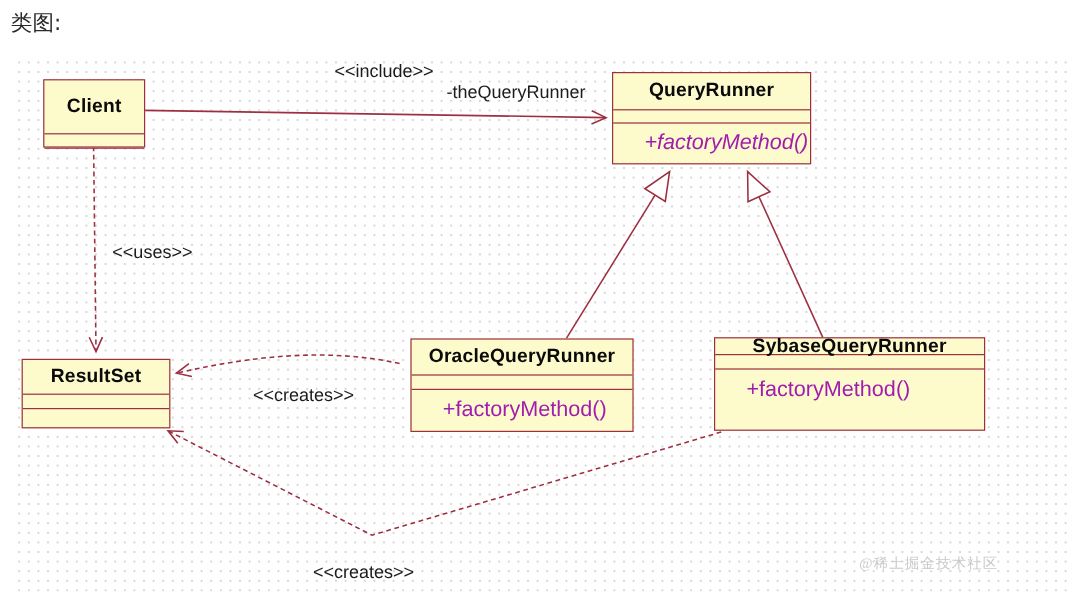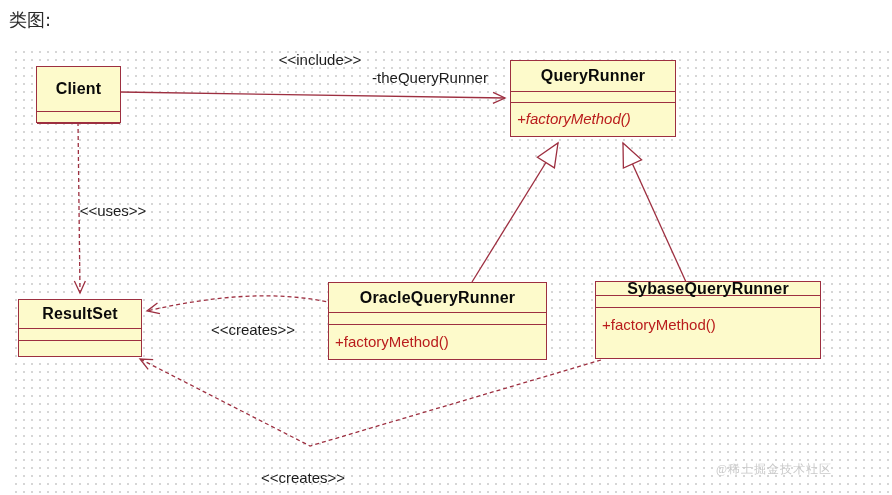--- a/index.html
+++ b/index.html
@@ -22,21 +22,21 @@
   svg.edges{position:absolute;left:0;top:0;width:892px;height:495px;pointer-events:none;}
   .cls{
     position:absolute;border:1.6px solid #9d2f40;background:#fdfacb;
   }
   .cls-name{
     border-bottom:1.4px solid #9d2f40;display:flex;align-items:center;justify-content:center;
     font-weight:bold;font-size:16px;letter-spacing:.2px;color:#0a0a0a;
   }
   .abstract .cls-name{}
   .cls-attrs{border-bottom:1.4px solid #9d2f40;}
-  .cls-ops{display:flex;align-items:center;padding-left:6px;font-size:15px;color:#b91c1c;}
+  .cls-ops{display:flex;align-items:center;padding-left:6px;font-size:18px;color:#a21caf;margin-left:20px;}
   .ops-italic .cls-ops{font-style:italic;}
   .edge-label{
     position:absolute;font-size:15px;color:#1c1c1c;text-align:center;white-space:nowrap;
   }
   .watermark{
     position:absolute;left:716px;top:461px;font-size:12px;color:#c9c9c9;
     font-family:Liberation Serif, serif;letter-spacing:1px;
   }
 </style>
 </head>
@@ -77,37 +77,37 @@
       <span>+factoryMethod()</span>
     </div>
   </div>
 
   <div class="cls abstract" style="left:18px;top:299px;width:124px;height:58px;">
     <div class="cls-name" style="height:29px;text-align:center;">ResultSet</div>
     <div class="cls-attrs" style="height:12px;"></div>
     <div class="cls-ops"></div>
   </div>
 
-  <div class="cls" style="left:328px;top:282px;width:219px;height:78px;">
+  <div class="cls" style="left:342px;top:282px;width:186px;height:78px;">
     <div class="cls-name" style="height:30px;">OracleQueryRunner</div>
     <div class="cls-attrs" style="height:12px;"></div>
     <div class="cls-ops" style="height:32px;">
       <span>+factoryMethod()</span>
     </div>
   </div>
 
   <div class="cls" style="left:595px;top:281px;width:226px;height:78px;">
     <div class="cls-name" style="height:14px;">SybaseQueryRunner</div>
     <div class="cls-attrs" style="height:12px;"></div>
     <div class="cls-ops" style="height:32px;">
       <span>+factoryMethod()</span>
     </div>
   </div>
 
   <div class="edge-label" style="left:352px;top:69px;width:156px;">-theQueryRunner</div>
   <div class="edge-label" style="left:262px;top:51px;width:116px;">&lt;&lt;include&gt;&gt;</div>
-  <div class="edge-label" style="left:66px;top:202px;width:94px;">&lt;&lt;uses&gt;&gt;</div>
+  <div class="edge-label" style="left:80px;top:202px;width:94px;">&lt;&lt;uses&gt;&gt;</div>
   <div class="edge-label" style="left:200px;top:321px;width:106px;">&lt;&lt;creates&gt;&gt;</div>
   <div class="edge-label" style="left:248px;top:469px;width:110px;">&lt;&lt;creates&gt;&gt;</div>
 
   <div class="watermark">@稀土掘金技术社区</div>
 
 </div>
 
 </body></html>

